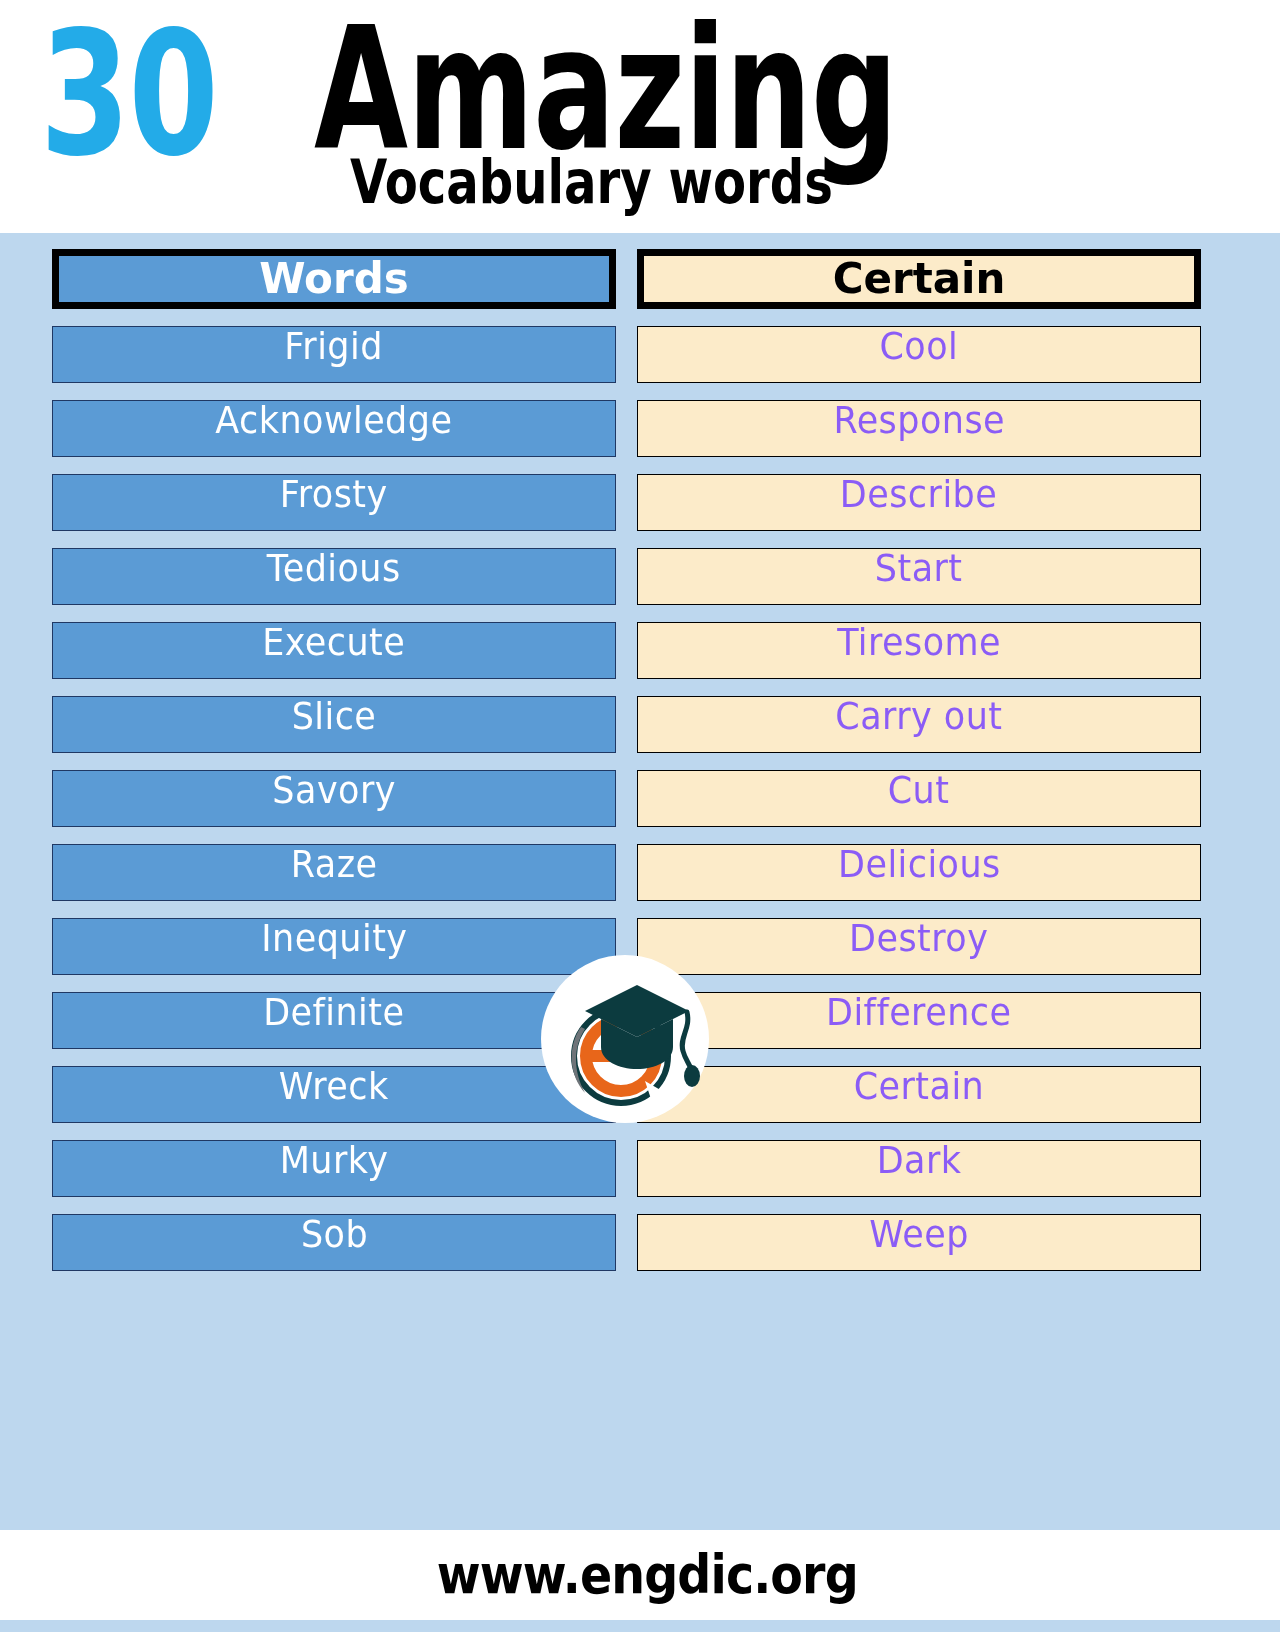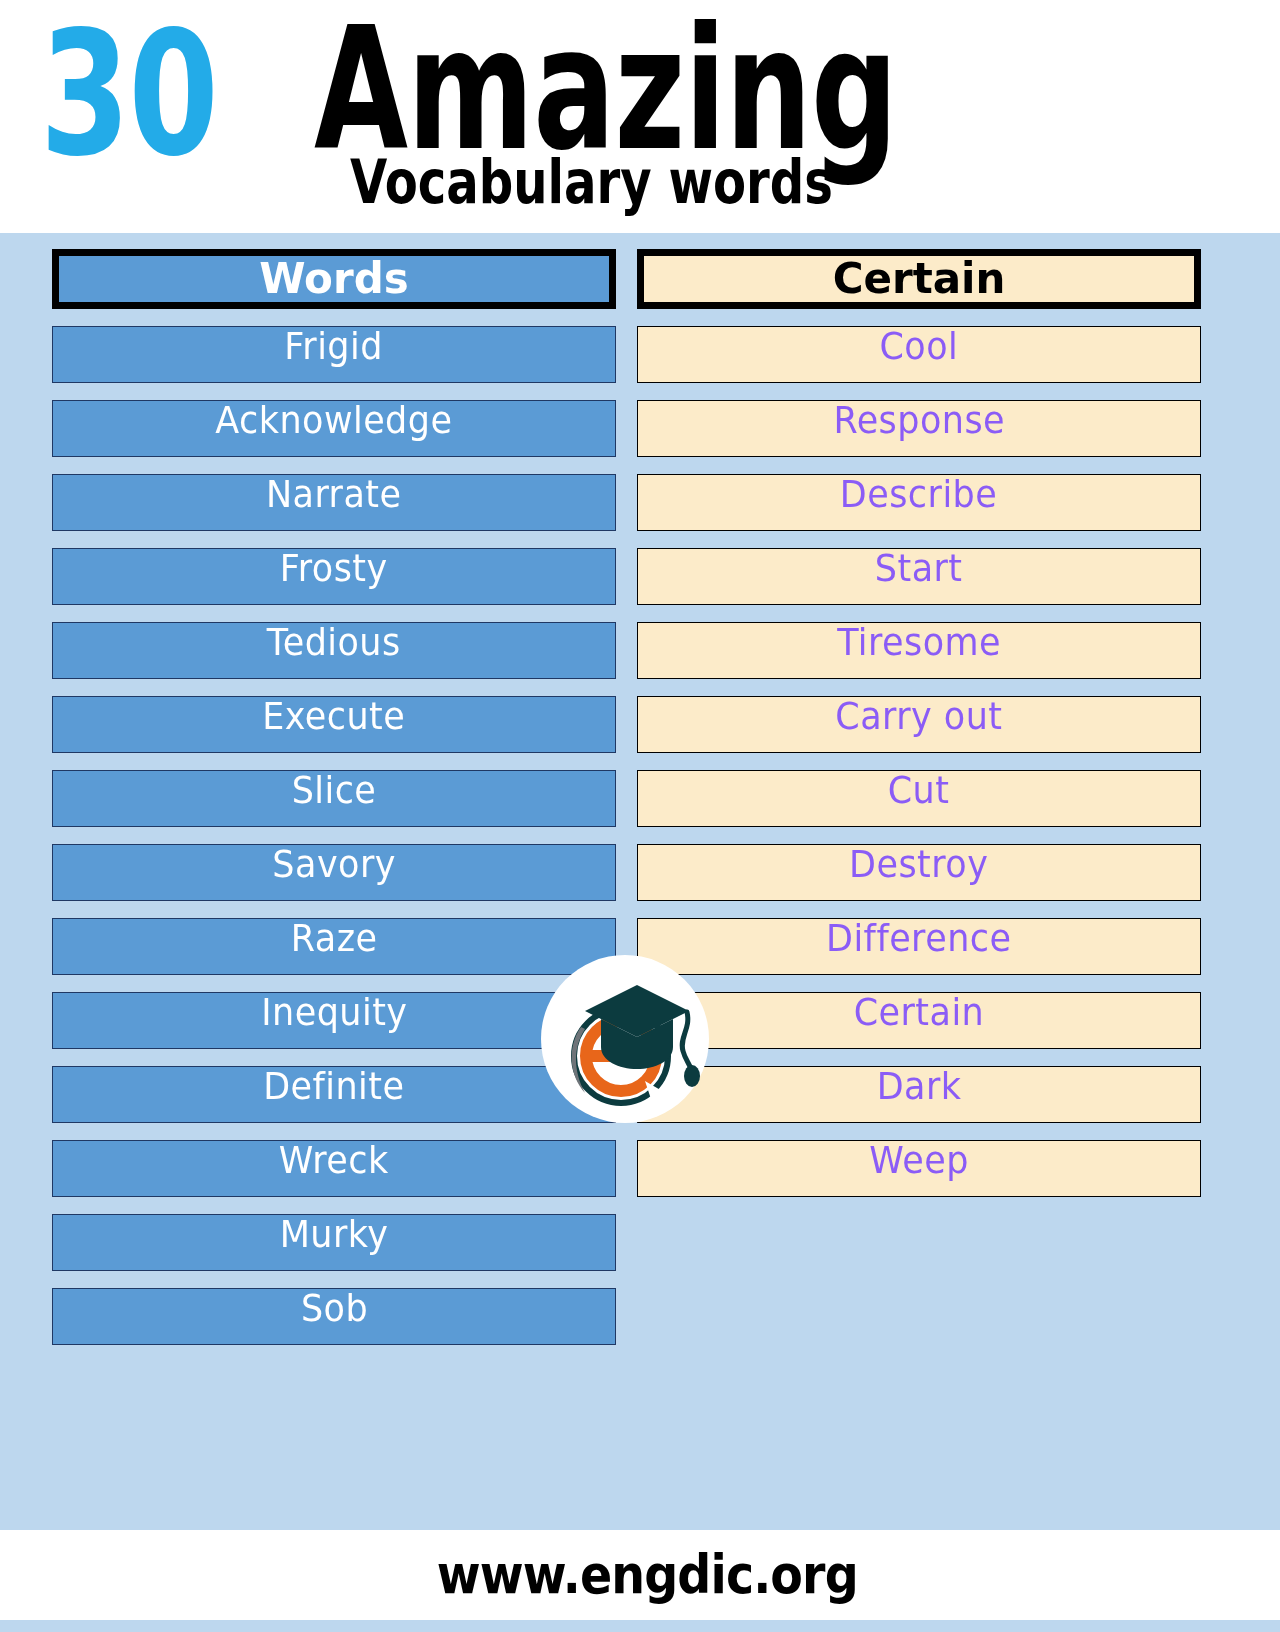--- a/index.html
+++ b/index.html
@@ -201,23 +201,20 @@
     <div class="col col-words">
       <div class="head-cell head-words">Words</div>
       <div id="words-body">
           <div class="cell cell-word">
             <span>Frigid</span>
           </div>
           <div class="cell cell-word">
             <span>Acknowledge</span>
           </div>
           <div class="cell cell-word">
-            <span>Narrate</span>
-          </div>
-          <div class="cell cell-word">
             <span>Frosty</span>
           </div>
           <div class="cell cell-word">
             <span>Tedious</span>
           </div>
           <div class="cell cell-word">
             <span>Execute</span>
           </div>
           <div class="cell cell-word">
             <span>Slice</span>
@@ -262,20 +259,23 @@
             <span>Start</span>
           </div>
           <div class="cell cell-mean">
             <span>Tiresome</span>
           </div>
           <div class="cell cell-mean">
             <span>Carry out</span>
           </div>
           <div class="cell cell-mean">
             <span>Cut</span>
+          </div>
+          <div class="cell cell-mean">
+            <span>Delicious</span>
           </div>
           <div class="cell cell-mean">
             <span>Destroy</span>
           </div>
           <div class="cell cell-mean">
             <span>Difference</span>
           </div>
           <div class="cell cell-mean">
             <span>Certain</span>
           </div>

